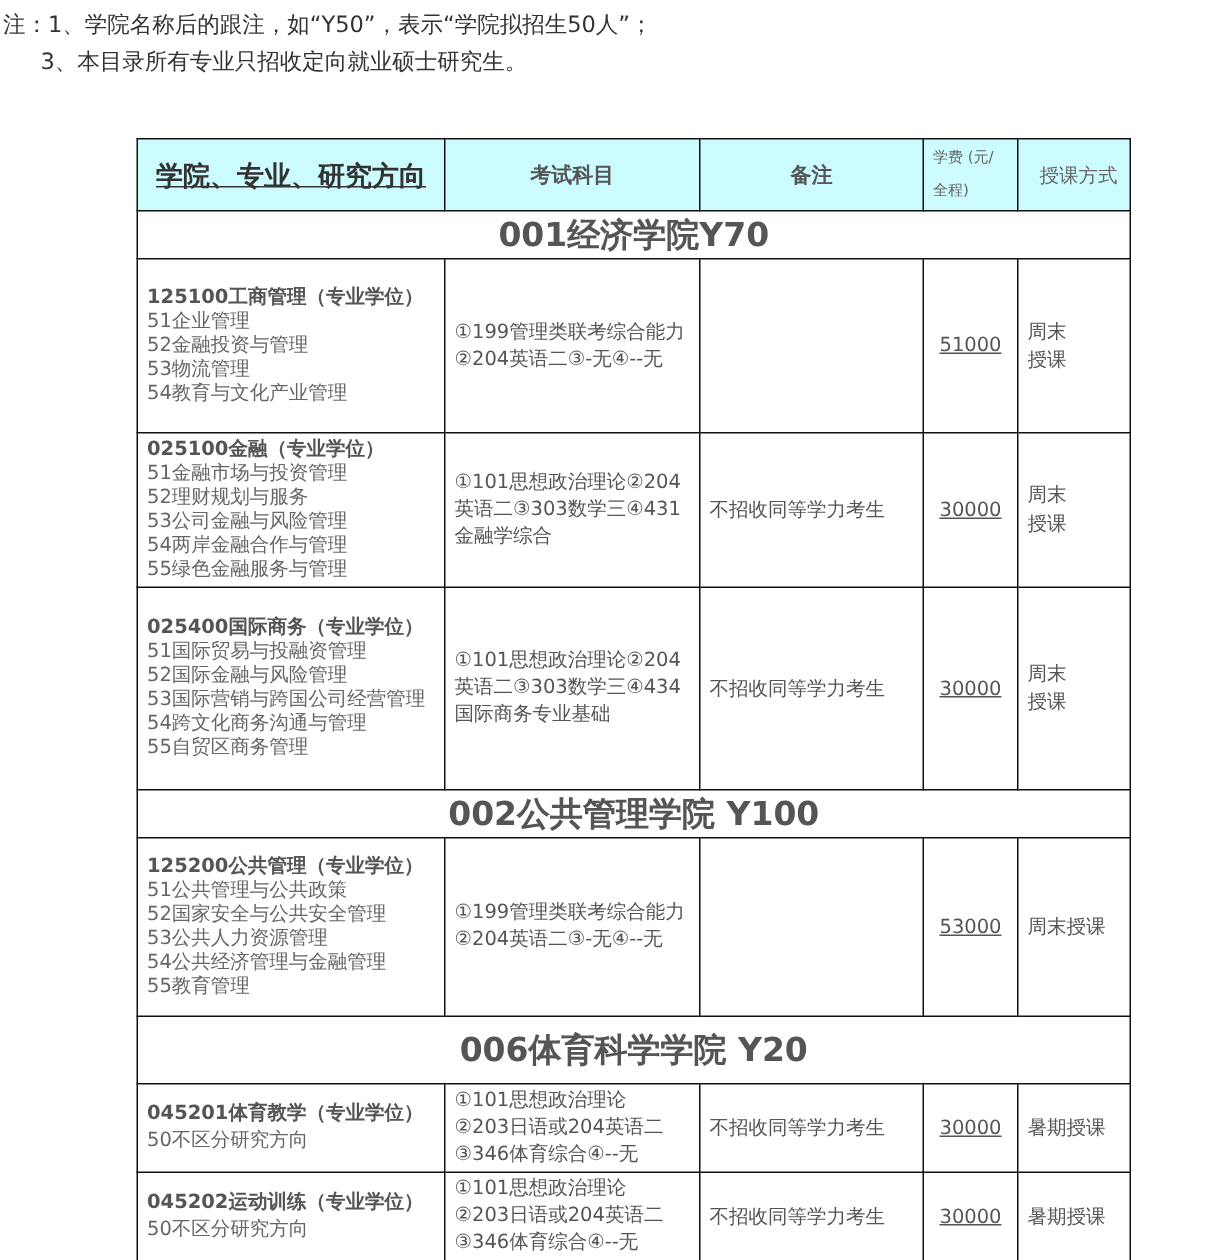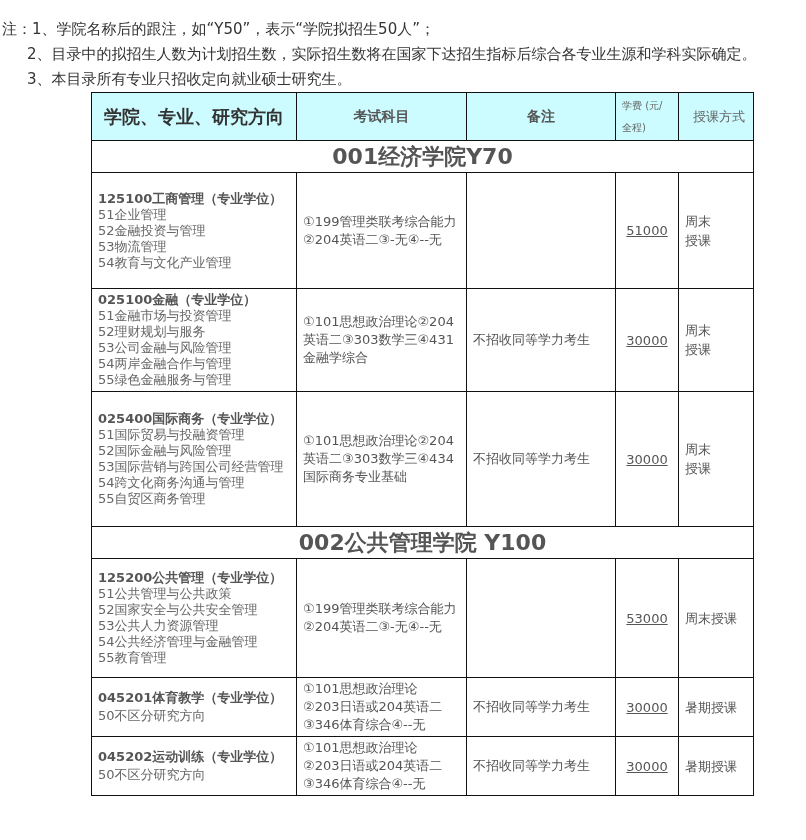--- a/index.html
+++ b/index.html
@@ -1,42 +1,41 @@
 <!DOCTYPE html>
 <html><head>
   <meta charset="utf-8">
   <style>
     html, body { margin: 0; padding: 0; background: #fff; }
     body { width: 806px; height: 840px; overflow: hidden; position: relative;
       font-family: "DejaVu Sans", "Liberation Sans", sans-serif; color: #333; }
     .notes { position: absolute; left: 0; top: 0; width: 806px; font-size: 15px; line-height: 25px; color: #333; }
     .note-line { white-space: nowrap; height: 25px; }
-    .note-line.first { padding-left: 2px; margin-top: 17px; }
+    .note-line.first { padding-left: 2px; margin-top: 4px; }
     .note-line.indent { padding-left: 27px; }
     table.catalog { position: absolute; left: 91px; top: 92px; border-collapse: collapse; table-layout: fixed; width: 662px; }
     table.catalog td { border: 1.5px solid #111; vertical-align: middle; padding: 0; color: #555; }
     .th { background: #ccfcff; font-weight: bold; color: #666; font-size: 14px; text-align: center; height: 47px; }
-    .th.first { color: #333; font-size: 18px; }
+    .th.first { color: #333; font-size: 18px; text-decoration: underline; }
     .th.small { font-weight: normal; font-size: 10px; text-align: left; padding-left: 6px; line-height: 22px; color: #666; }
     .th.method { font-weight: normal; font-size: 13px; text-align: center; padding-left: 6px; color: #666; }
     .school { text-align: center; font-weight: bold; font-size: 22px; color: #666; }
     .major { font-size: 13px; line-height: 16px; padding: 3px 6px !important; margin-top: 16px; }
     .major-title { font-weight: bold; color: #555; }
     .dir { color: #666; }
     .exam { font-size: 13px; line-height: 18px; padding: 2px 6px !important; color: #555; }
     .remark { font-size: 13px; padding-left: 6px !important; color: #555; }
     .fee { font-size: 13px; text-align: center; color: #666; text-decoration: underline; }
     .method-cell { font-size: 13px; padding-left: 6px !important; line-height: 19px; color: #666; }
   </style>
 </head>
 <body>
 
 <div class="notes">
   <div class="note-line first">注：1、学院名称后的跟注，如“Y50”，表示“学院拟招生50人”；</div>
-  <div class="note-line indent">2、目录中的拟招生人数为计划招生数，实际招生数将在国家下达招生指标后综合各专业生源和学科实际确定。</div>
   <div class="note-line indent">3、本目录所有专业只招收定向就业硕士研究生。</div>
 </div>
 
 <table class="catalog">
   <colgroup>
     <col style="width:205px">
     <col style="width:170px">
     <col style="width:149px">
     <col style="width:63px">
     <col style="width:75px">
@@ -115,20 +114,23 @@
       <div class="dir">53公共人力资源管理</div>
       <div class="dir">54公共经济管理与金融管理</div>
       <div class="dir">55教育管理</div>
     </td>
     <td class="exam">①199管理类联考综合能力②204英语二③-无④--无</td>
     <td class="remark"></td>
     <td class="fee">53000</td>
     <td class="method-cell">周末授课</td>
   </tr>
 
+  <tr style="height:45px">
+    <td colspan="5" class="school">006体育科学学院 Y20</td>
+  </tr>
   <tr style="height:58px">
     <td class="major" style="line-height:18px">
       <div class="major-title">045201体育教学（专业学位）</div>
       <div class="dir">50不区分研究方向</div>
     </td>
     <td class="exam">
       <div>①101思想政治理论</div>
       <div>②203日语或204英语二</div>
       <div>③346体育综合④--无</div>
     </td>

